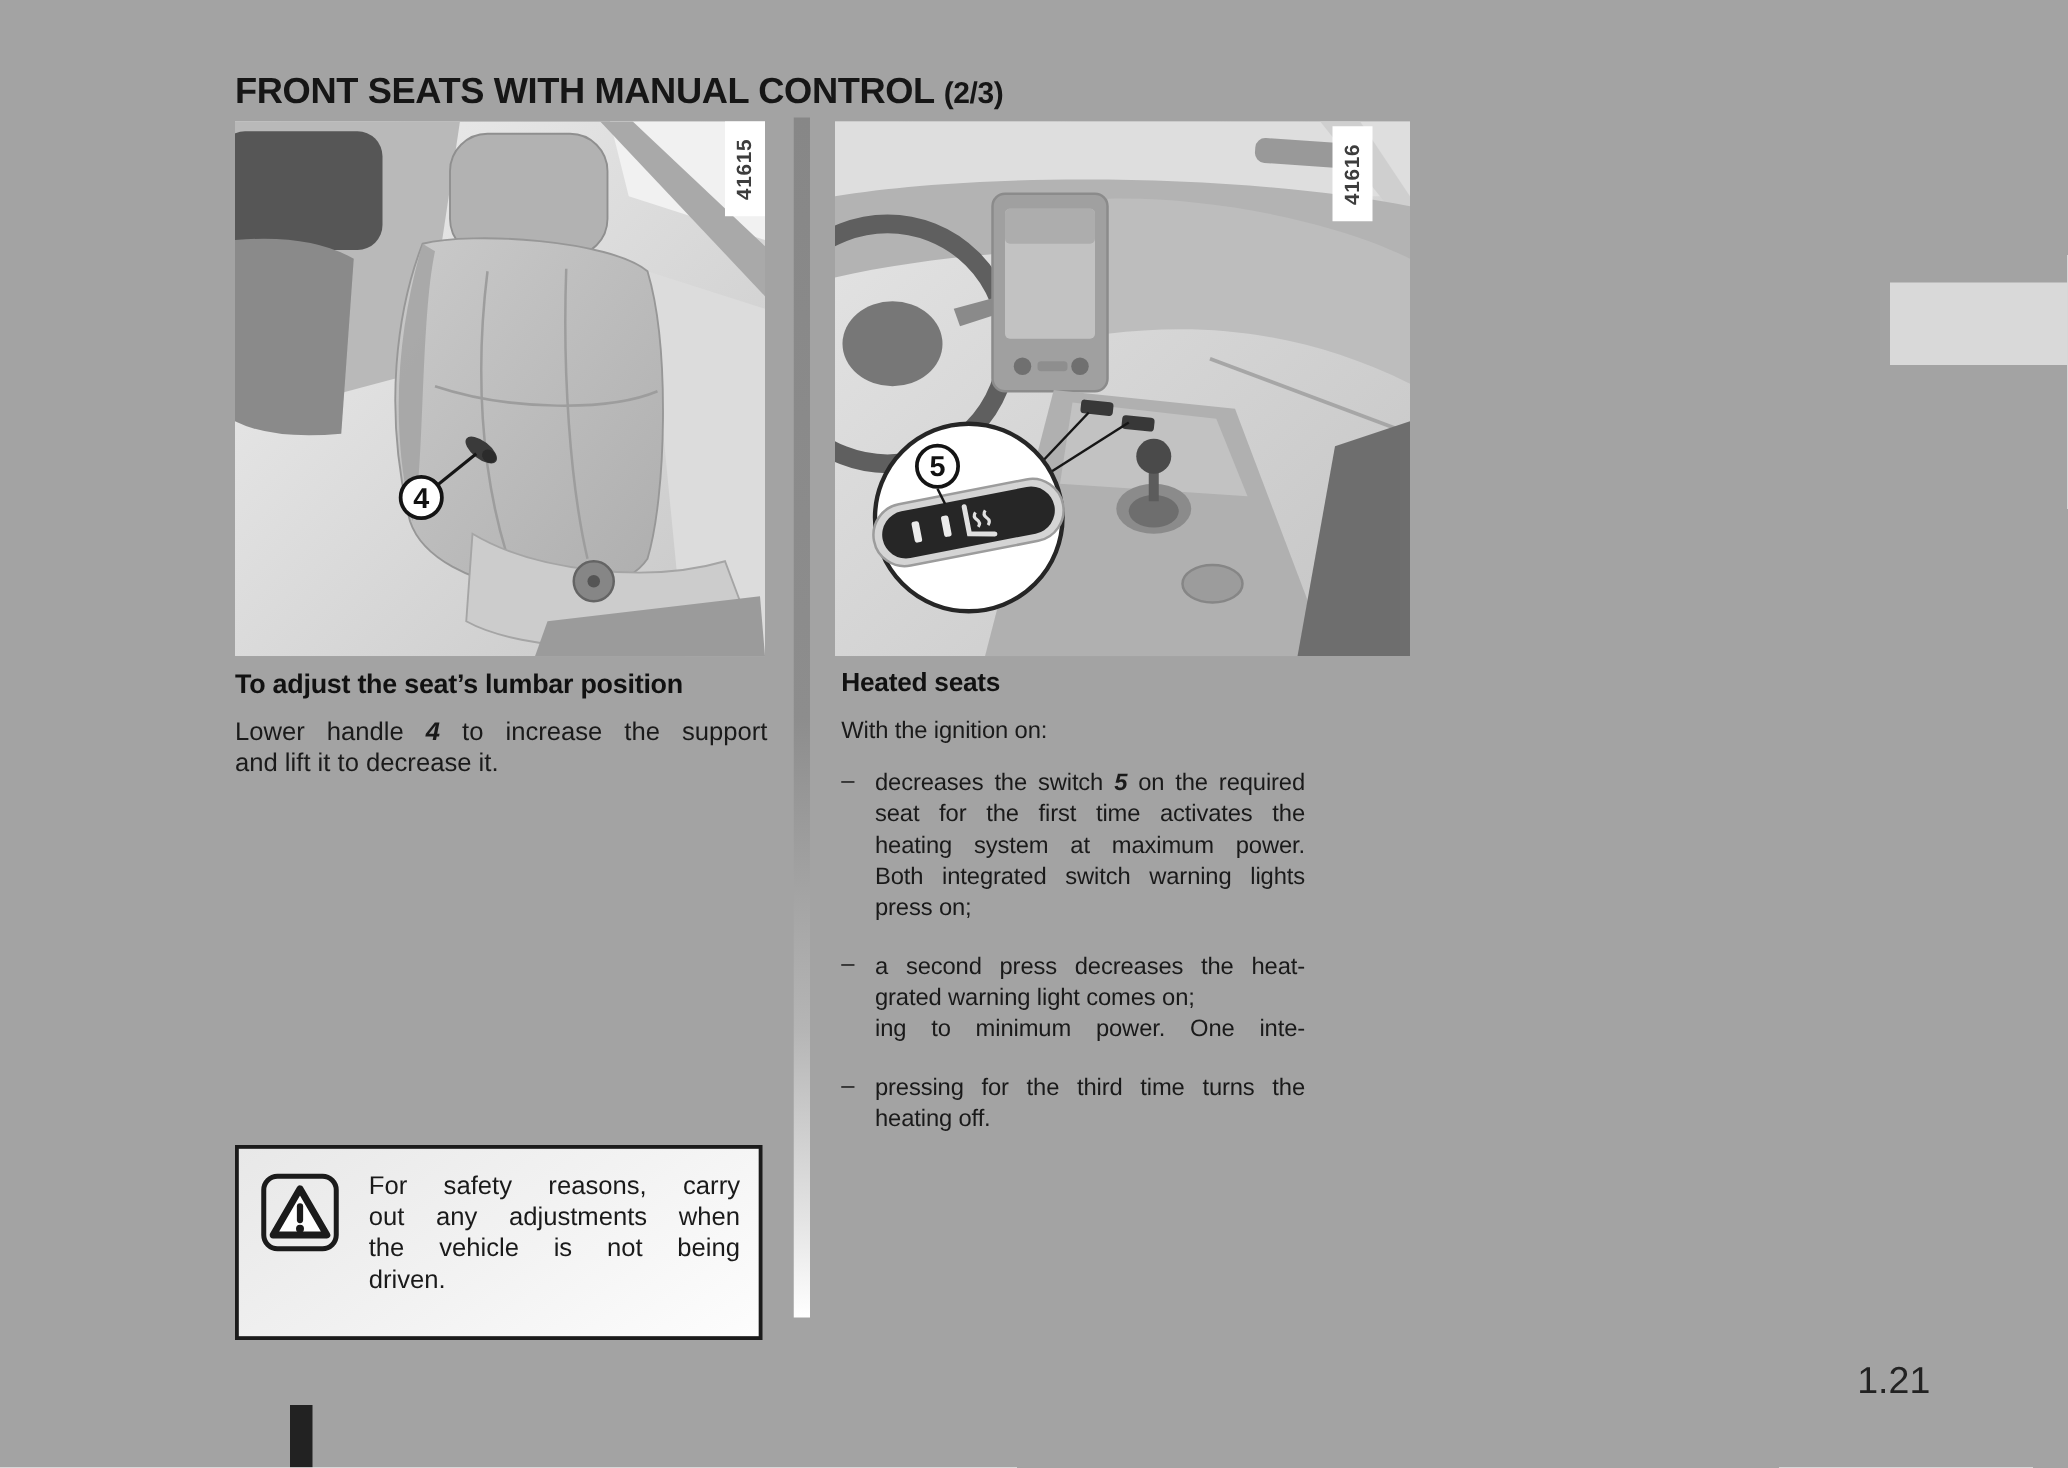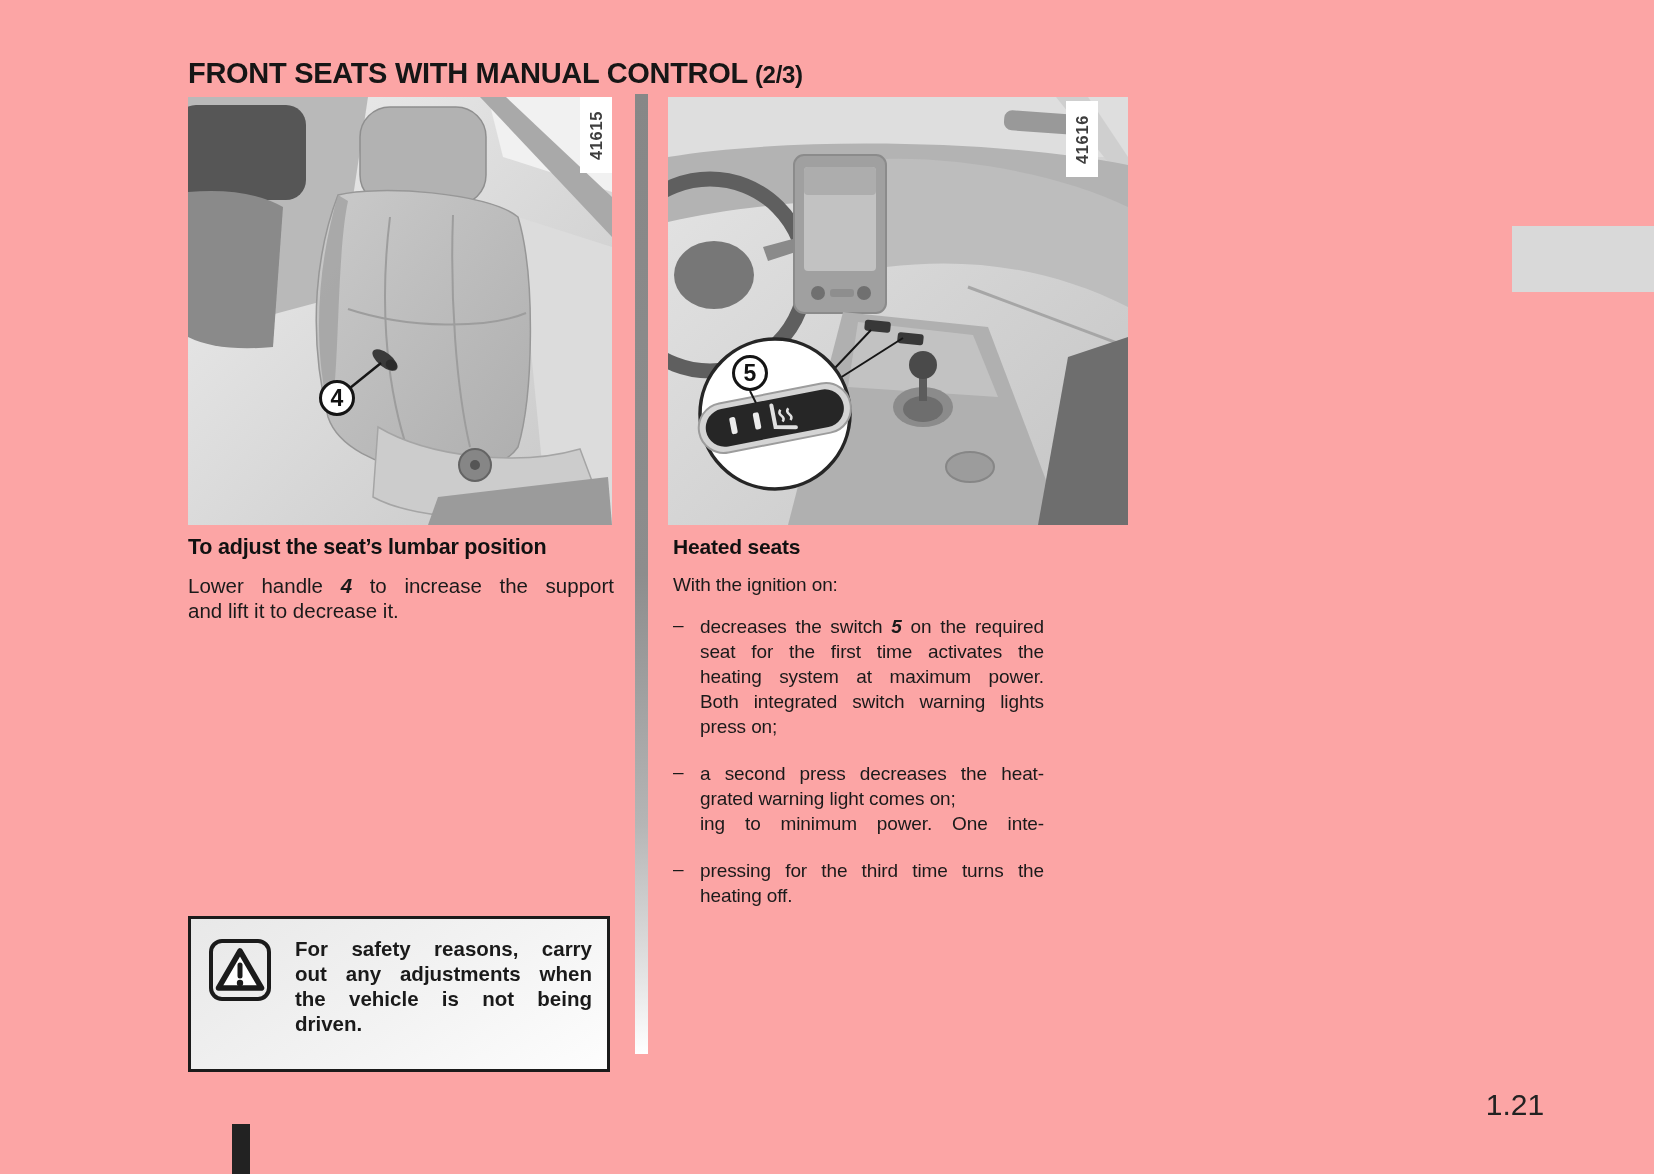--- a/index.html
+++ b/index.html
@@ -1,16 +1,16 @@
 <!DOCTYPE html>
 <html><head>
 <meta charset="utf-8">
 <style>
   html,body{margin:0;padding:0;background:#ffffff;}
-  .page{position:relative;width:1654px;height:1174px;background:#fca5a5;
+  .page{position:relative;width:1654px;height:1174px;background:#a3a3a3;
         font-family:"Liberation Sans",sans-serif;color:#1a1a1a;overflow:hidden;}
 
   .title{position:absolute;left:188px;top:38px;font-weight:bold;font-size:29px;
          letter-spacing:-0.3px;white-space:nowrap;color:#161616;}
   .title .suffix{font-size:24px;margin-left:7px;}
 
   .figure{position:absolute;top:97px;height:428px;overflow:hidden;}
   .fig-left{left:188px;width:424px;}
   .fig-right{left:668px;width:460px;}
   .figure svg{display:block;width:100%;height:100%;}
@@ -40,21 +40,21 @@
   .jl{text-align:justify;text-align-last:justify;}
   .ll{text-align:left;text-align-last:left;}
   .intro{margin:0 0 17px 0;text-align:right;}
   .bullet{display:flex;margin-bottom:22px;}
   .dash{width:27px;flex:none;}
   .bcontent{width:344px;flex:none;}
   .ref{font-weight:bold;font-style:italic;}
 
   .warning{position:absolute;left:188px;top:916px;width:416px;height:150px;
            border:3px solid #1b1b1b;
-           background:linear-gradient(145deg,#e8e8e8 0%,#f3f3f3 55%,#fdfdfd 100%);font-weight:bold;}
+           background:linear-gradient(145deg,#e8e8e8 0%,#f3f3f3 55%,#fdfdfd 100%);}
   .w-icon{position:absolute;left:17px;top:19px;width:64px;height:64px;}
   .w-text{position:absolute;left:104px;top:17px;width:297px;font-size:20.5px;line-height:26px;}
 
   .footer-bar{position:absolute;left:232px;top:1124px;width:18px;height:50px;background:#222222;}
   .page-num{position:absolute;left:1479px;top:1088px;width:72px;font-size:30px;text-align:center;color:#222;}
   .side-tab{position:absolute;left:1512px;top:226px;width:142px;height:66px;background:#d9d9d9;}
 </style>
 </head>
 <body>
 

